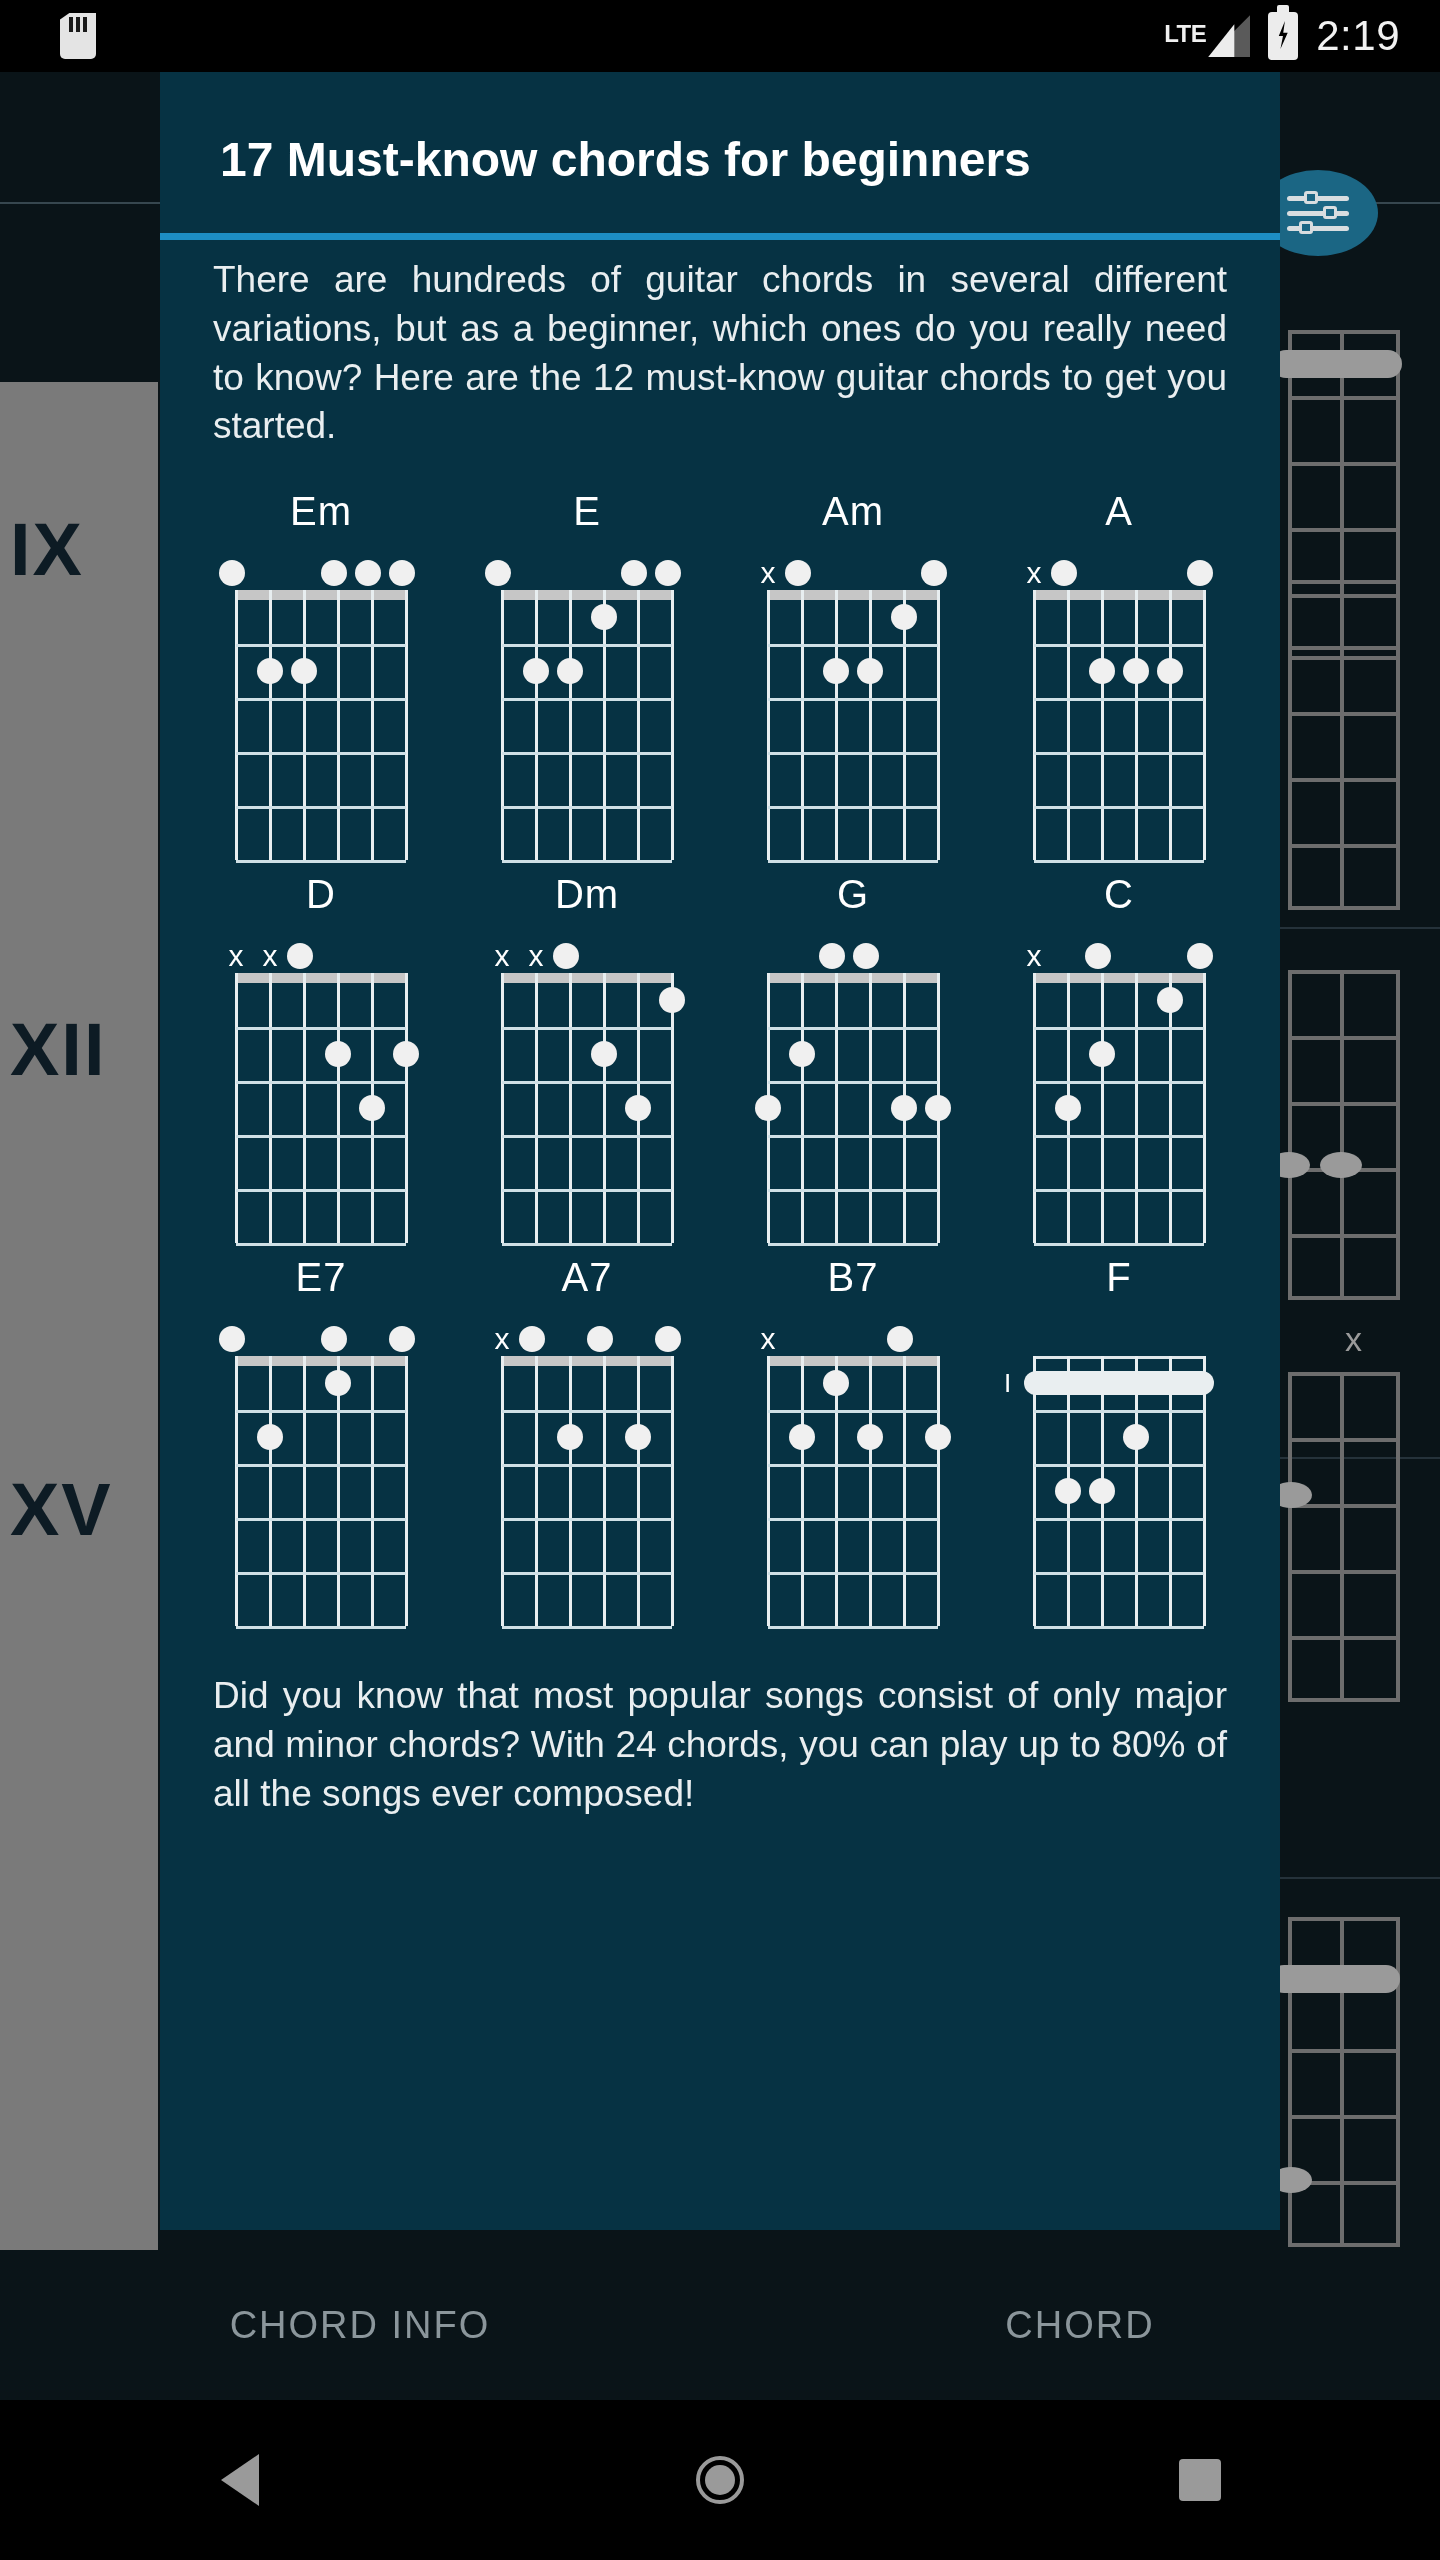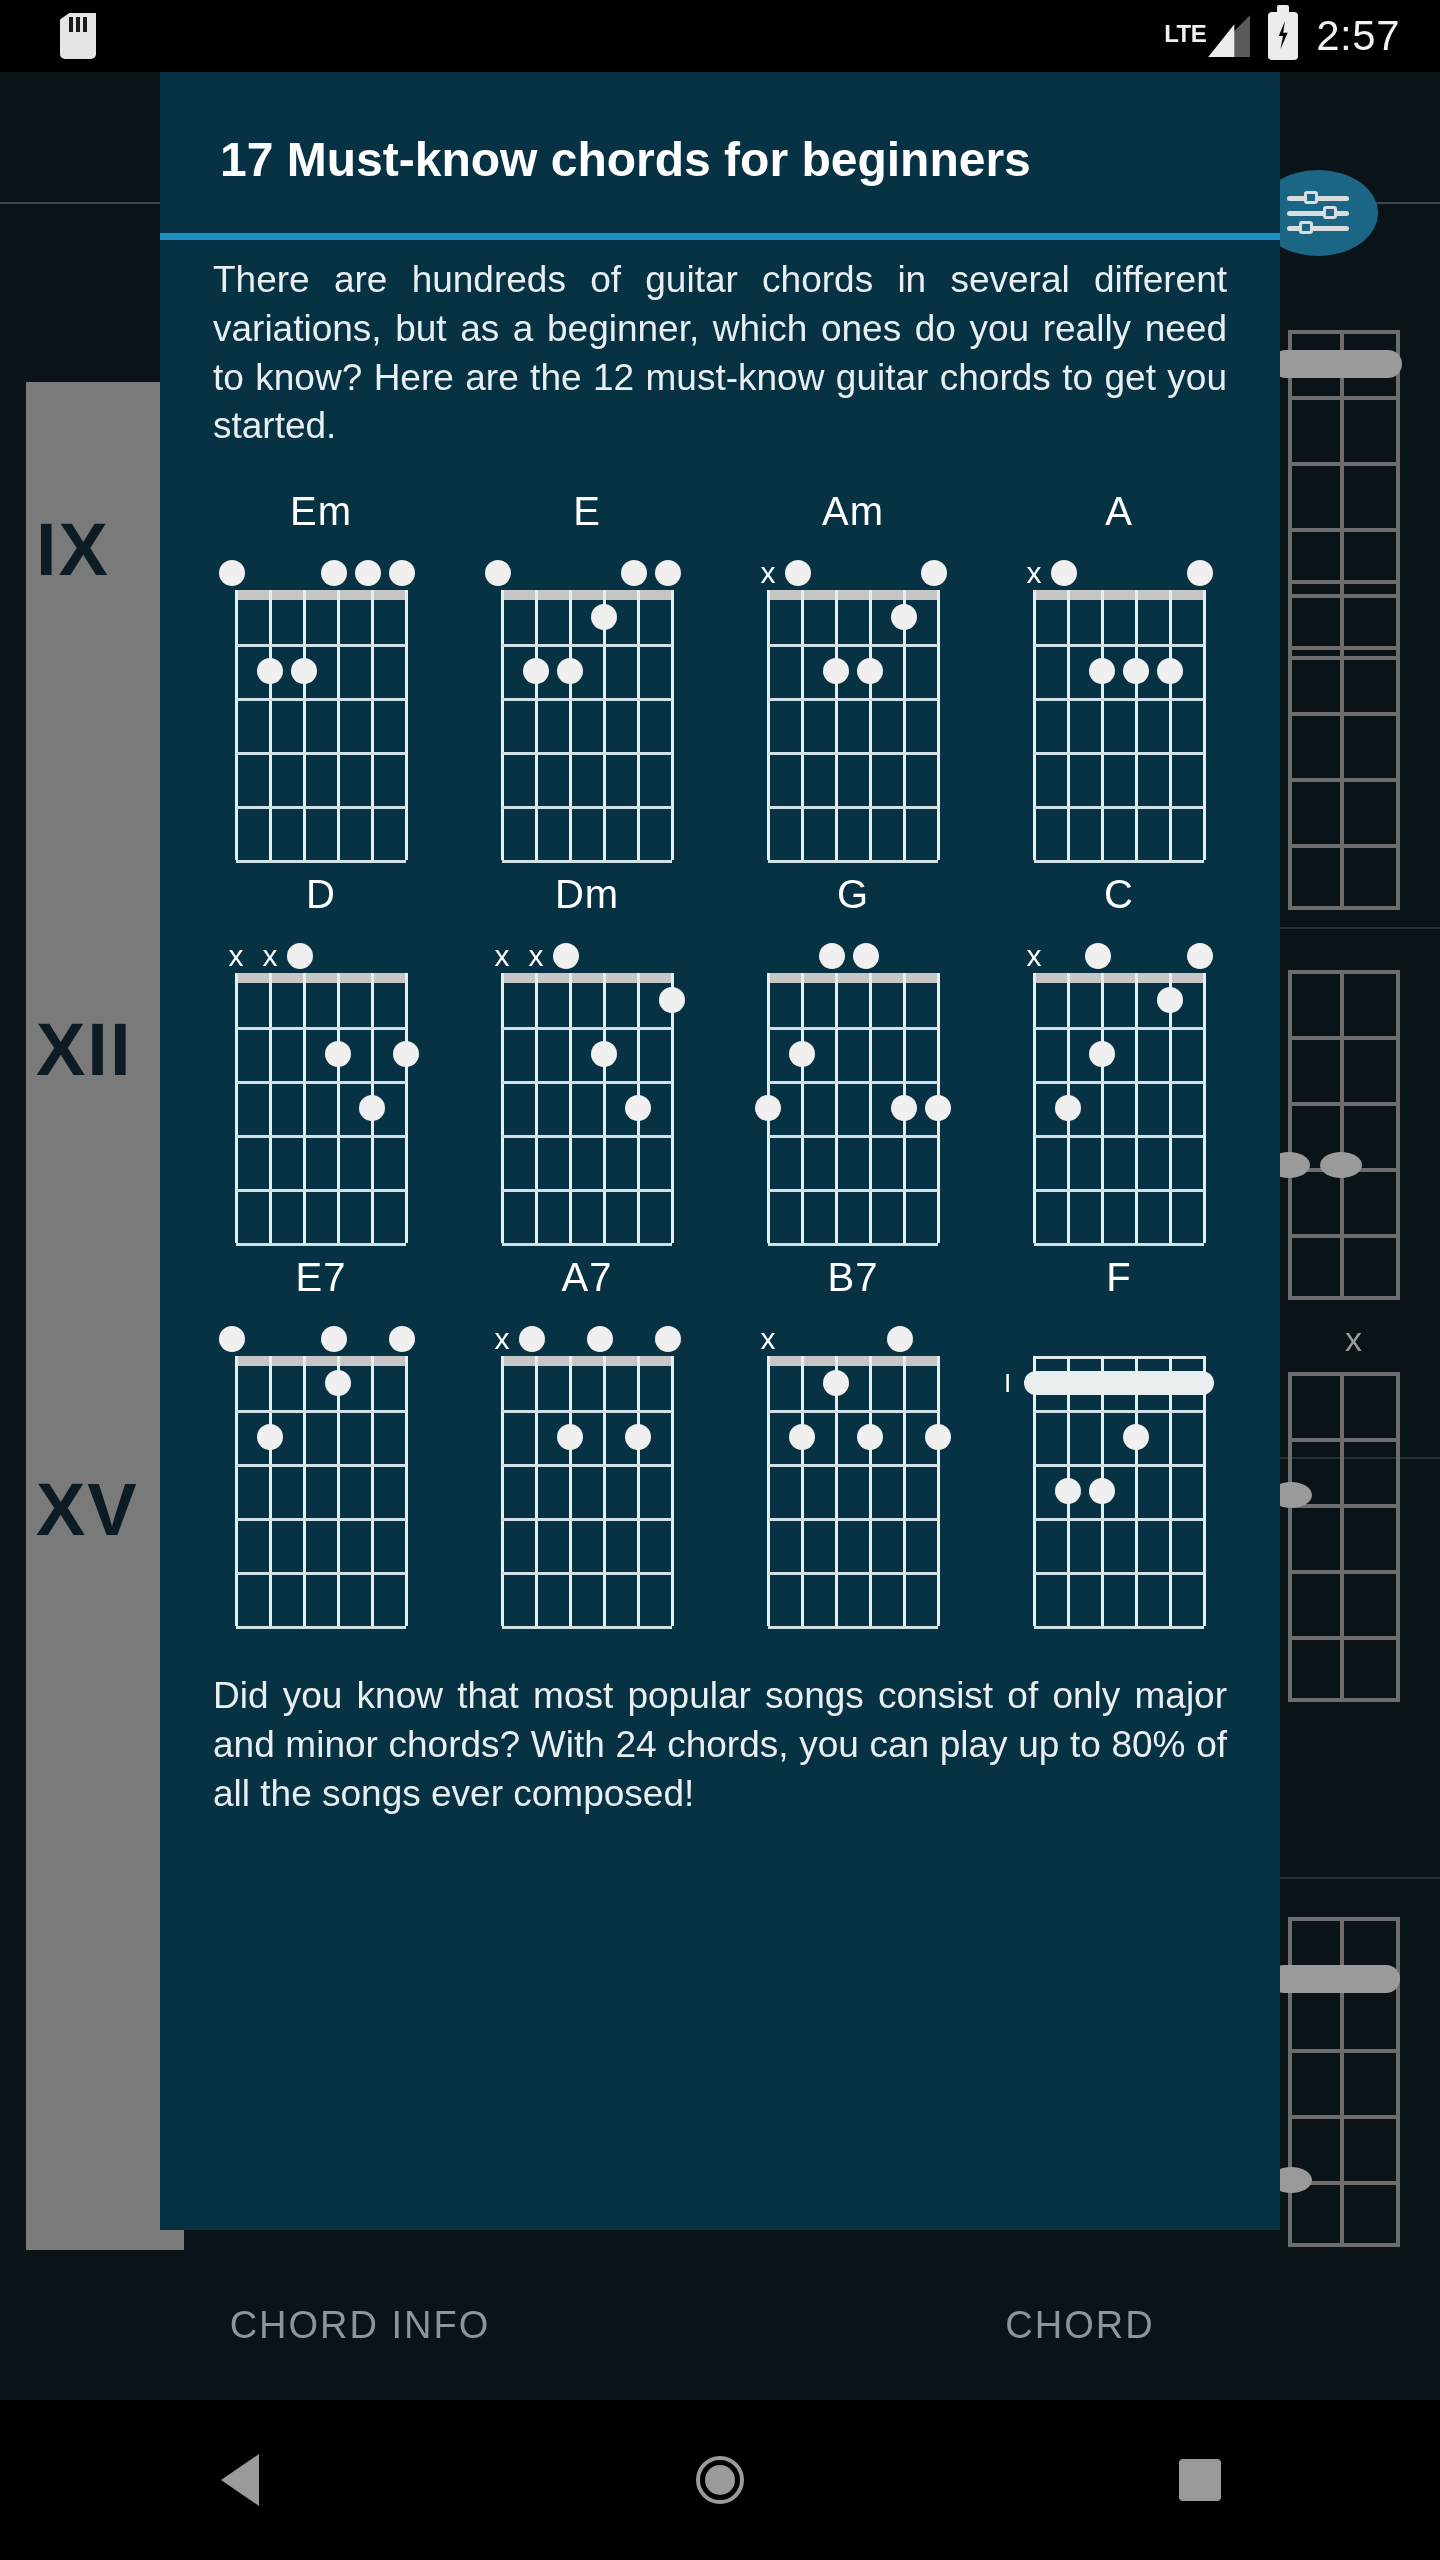--- a/index.html
+++ b/index.html
@@ -51,21 +51,21 @@
   .fab-sliders .row:nth-child(2){ top:21px; }
   .fab-sliders .row:nth-child(3){ top:36px; }
   .fab-sliders .knob { position:absolute; width:14px; height:13px;
                        border:3px solid #d8dde0; background:#1b6684;
                        border-radius:3px; }
   .fab-sliders .k1 { top:1px; left:17px; }
   .fab-sliders .k2 { top:16px; left:36px; }
   .fab-sliders .k3 { top:31px; left:12px; }
 
   #bg-greyband { position:absolute; left:0; top:310px; width:158px;
-                 height:1900px; background:#7a7a7a;margin-left:26px; }
+                 height:1900px; background:#7a7a7a; }
   .roman { position:absolute; left:10px; color:#0d1b24; font-size:74px;
            font-weight:bold; letter-spacing:2px; }
   .bg-sep { position:absolute; left:1268px; width:172px; height:2px;
             background:#25323a; }
 
   
   .mini-fb { position:absolute; width:112px; }
   .mini-fb .vline { position:absolute; top:0; bottom:0; width:4px; background:#6d6d6d; }
   .mini-fb .hline { position:absolute; left:0; right:0; height:4px; background:#6d6d6d; }
   .mini-fb .dot  { position:absolute; width:42px; height:26px; border-radius:50%;
@@ -147,21 +147,21 @@
         <span class="lte-txt">LTE</span>
         <span class="signal">
           <span class="full"></span>
             <span class="lit"></span>
         </span>
       </div>
       <div class="batt">
         <div class="nub"></div>
           <div class="bolt"></div>
       </div>
-      <div class="clock">2:57</div>
+      <div class="clock">2:19</div>
     </div>
   </div>
 
   <div id="bg-app">
     <div id="bg-topbar"></div>
     <div id="bg-fab">
       <div class="fab-sliders">
         <div class="row"></div>
           <div class="row"></div>
           <div class="row"></div>

